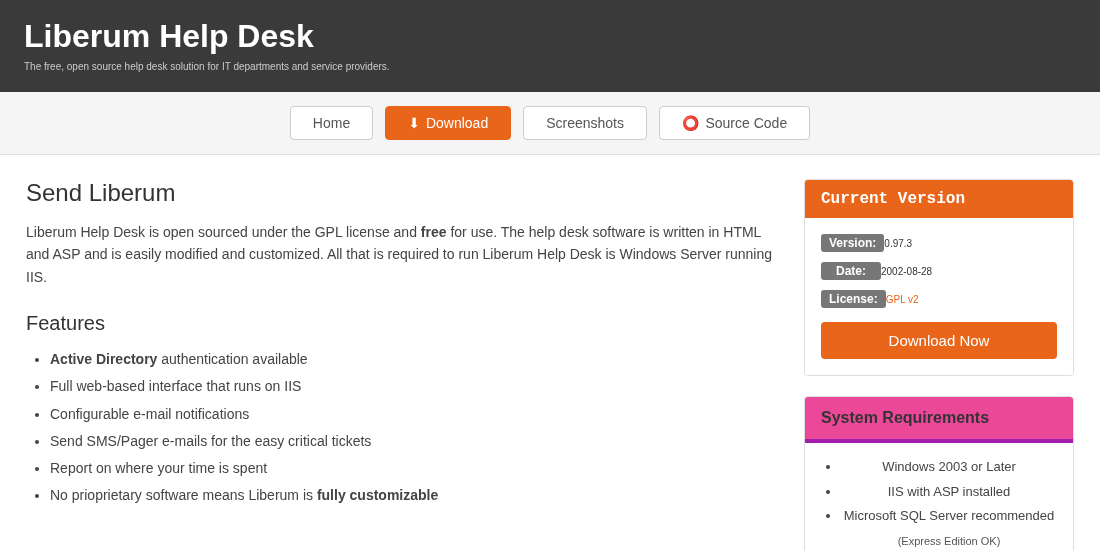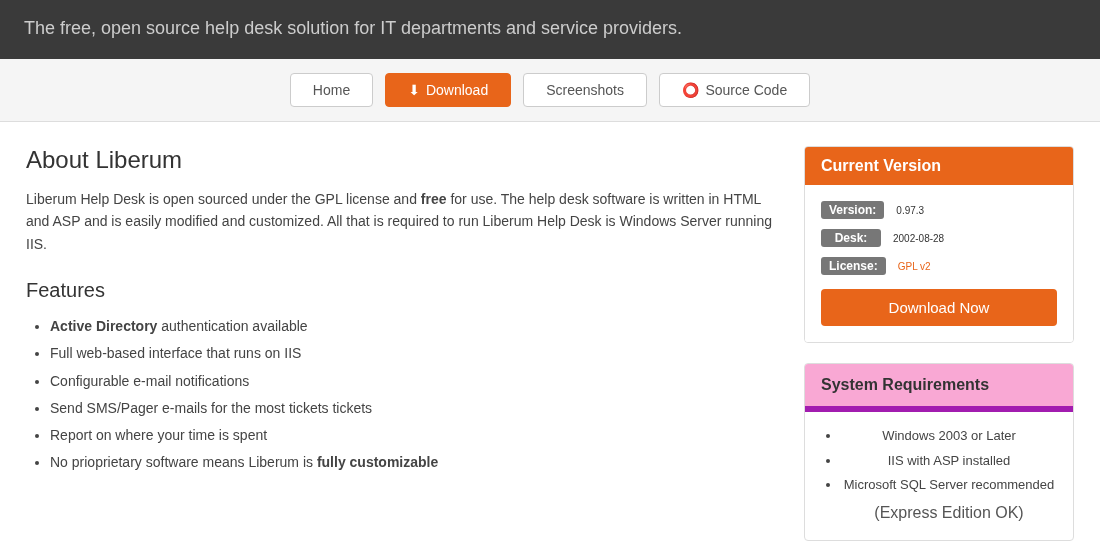--- a/index.html
+++ b/index.html
@@ -11,21 +11,21 @@
       color: #fff;
       padding: 18px 24px 20px 24px;
     }
     #header h1 {
       font-size: 32px;
       font-weight: bold;
       color: #fff;
       margin-bottom: 6px;
     }
     #header p {
-      font-size: 18px;
+      font-size: 10px;
       color: #ccc;
     }
 
     
     #nav {
       background: #f5f5f5;
       border-bottom: 1px solid #ddd;
       padding: 14px 0;
       display: flex;
       justify-content: center;
@@ -102,31 +102,32 @@
       border-radius: 4px;
       overflow: hidden;
       margin-bottom: 20px;
     }
     .sidebar-box-header {
       background: #e8651a;
       color: #fff;
       padding: 10px 16px;
       font-size: 16px;
       font-weight: bold;
+      font-family: Liberation Mono, monospace;
     }
     .sidebar-box-body {
       padding: 16px;
       background: #fff;
     }
 
     .info-row {
       display: flex;
       align-items: center;
       margin-bottom: 10px;
-      gap: 12px;
+      gap: 0;
     }
     .info-label {
       background: #777;
       color: #fff;
       font-size: 12px;
       padding: 2px 8px;
       border-radius: 3px;
       font-weight: bold;
       min-width: 60px;
       text-align: center;
@@ -148,50 +149,51 @@
       padding: 10px 0;
       font-size: 15px;
       border-radius: 4px;
       cursor: pointer;
       text-align: center;
       margin-top: 14px;
     }
 
     
     .sysreq-header {
-      background: #f9a8d4;
+      background: #ec4899;
       color: #333;
       padding: 12px 16px;
       font-size: 16px;
       font-weight: bold;
-      border-bottom: 6px solid #a21caf;
+      border-bottom: 4px solid #a21caf;
     }
     .sysreq-body {
       padding: 12px 16px;
     }
     .sysreq-body ul {
       list-style: disc;
       padding-left: 20px;
       line-height: 1.9;
       color: #444;
     }
     .sysreq-body ul li { font-size: 13px; text-align: center; }
     .express-note {
-      font-size: 16px;
+      font-size: 11px;
       color: #555;
     }
 
     
     .gh-icon { font-size: 14px; }
     .dl-icon { font-size: 14px; }
   </style>
 </head>
 <body>
 
 <div id="header">
+  <h1>Liberum Help Desk</h1>
   <p>The free, open source help desk solution for IT departments and service providers.</p>
 </div>
 
 <nav id="nav">
   <a class="nav-btn" href="#">
     <span>Home</span>
   </a>
   <a class="nav-btn active" href="#">
     <span class="dl-icon">⬇</span>
     <span>Download</span>
@@ -201,46 +203,46 @@
   </a>
   <a class="nav-btn" href="#">
     <span class="gh-icon">⭕</span>
     <span>Source Code</span>
   </a>
 </nav>
 
 <div id="main">
 
   <div id="content">
-    <h2>About Liberum</h2>
+    <h2>Send Liberum</h2>
     <p>
       <span>Liberum Help Desk is open sourced under the GPL license and </span><span class="bold">free</span><span> for use. The help desk software is written in HTML and ASP and is easily modified and customized. All that is required to run Liberum Help Desk is Windows Server running IIS.</span>
     </p>
     <h3>Features</h3>
     <ul>
       <li><span class="bold">Active Directory</span> authentication available</li>
       <li>Full web-based interface that runs on IIS</li>
       <li>Configurable e-mail notifications</li>
-      <li>Send SMS/Pager e-mails for the most tickets tickets</li>
+      <li>Send SMS/Pager e-mails for the easy critical tickets</li>
       <li>Report on where your time is spent</li>
       <li>No prioprietary software means Liberum is <span class="bold">fully customizable</span></li>
     </ul>
   </div>
 
   <div id="sidebar">
 
     <div class="sidebar-box">
       <div class="sidebar-box-header">Current Version</div>
       <div class="sidebar-box-body">
         <div class="info-row">
           <span class="info-label">Version:</span>
           <span class="info-value">0.97.3</span>
         </div>
         <div class="info-row">
-          <span class="info-label">Desk:</span>
+          <span class="info-label">Date:</span>
           <span class="info-value">2002-08-28</span>
         </div>
         <div class="info-row">
           <span class="info-label">License:</span>
           <span class="info-value link">GPL v2</span>
         </div>
         <button class="download-now-btn">Download Now</button>
       </div>
     </div>
 

